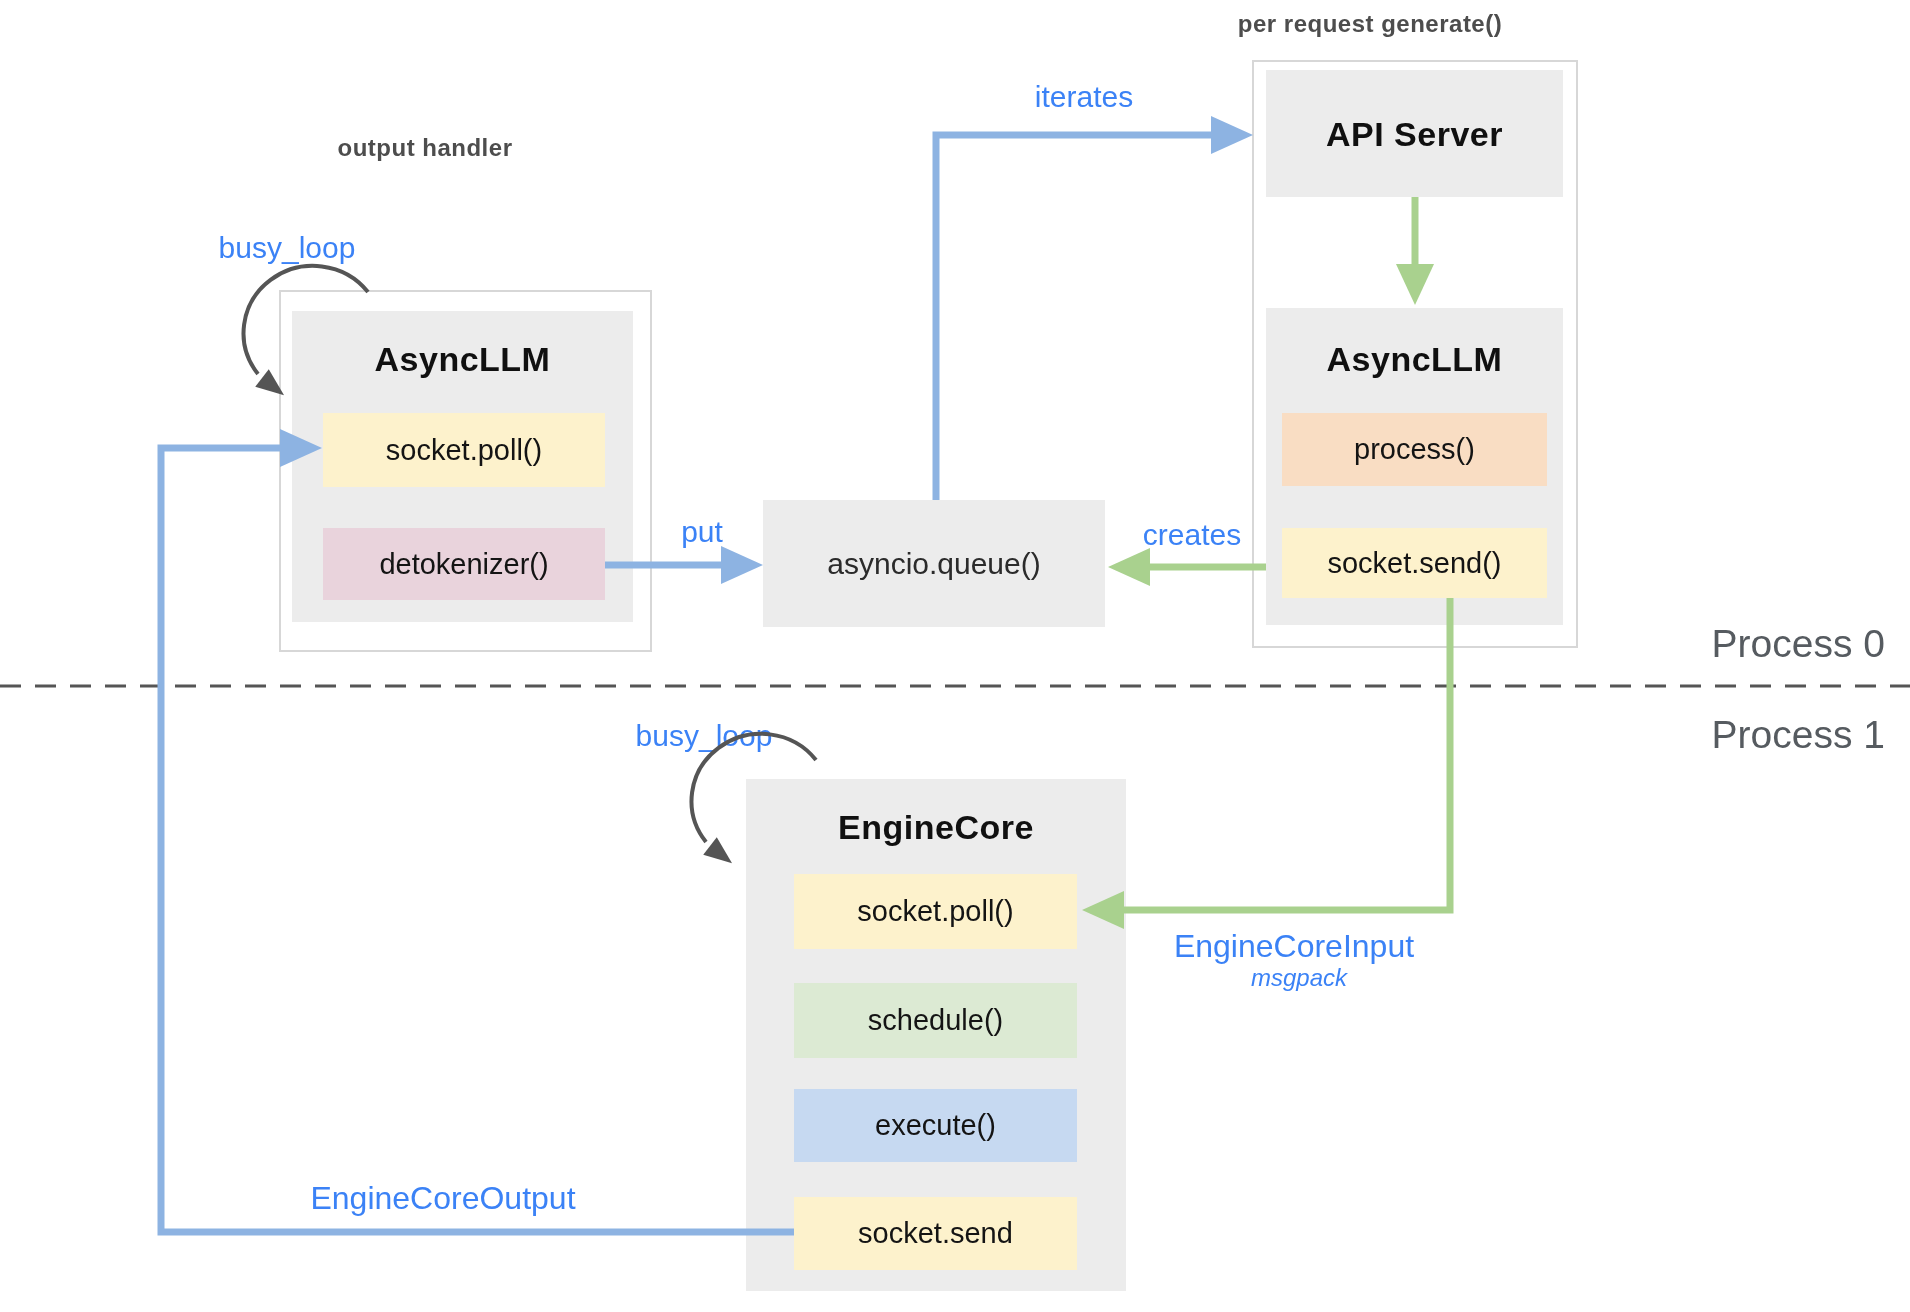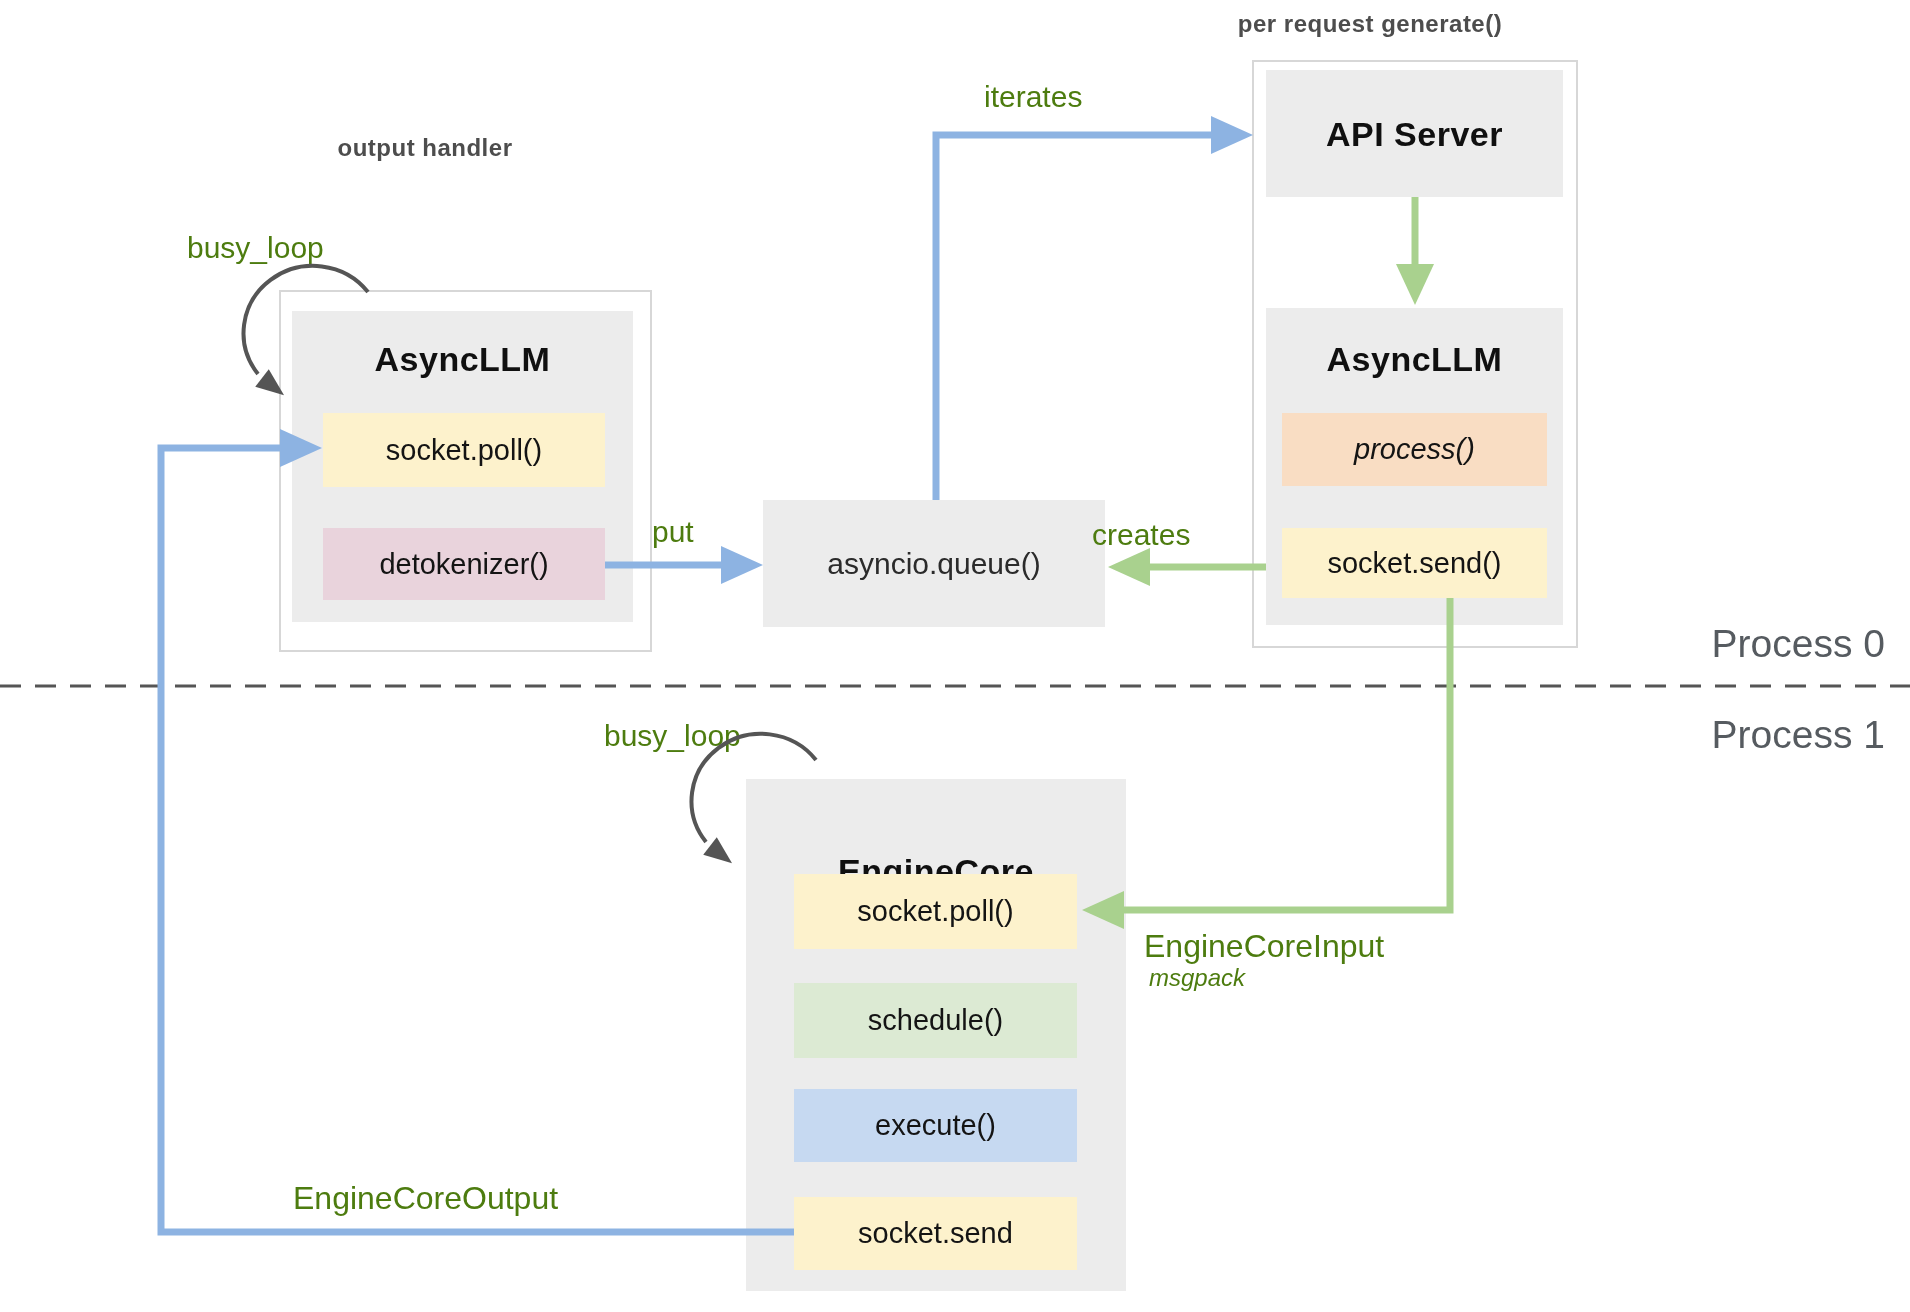--- a/index.html
+++ b/index.html
@@ -11,21 +11,21 @@
   .sec-title{font-size:24px;font-weight:700;color:#4d4d4d;text-align:center;letter-spacing:.5px;}
   .outer-box{background:#ffffff;border:2px solid #d7d7d7;box-sizing:border-box;}
   .gray-box{background:#ececec;text-align:right;}
   .box-title{font-size:34px;font-weight:700;color:#101010;text-align:center;letter-spacing:.5px;}
   .cell{display:flex;align-items:center;justify-content:center;font-size:29px;color:#141414;}
   .c-yellow{background:#fdf2cc;}
   .c-peach{background:#f9ddc3;}
   .c-pink{background:#e9d3dc;}
   .c-green{background:#dcead3;}
   .c-blue{background:#c6d9f1;}
-  .lbl{font-size:30px;color:#4d7c0f;text-align:left;white-space:nowrap;}
+  .lbl{font-size:30px;color:#3b82f6;text-align:center;white-space:nowrap;}
   .lbl-big{font-size:32px;}
   .proc{font-size:39px;color:#565b60;text-align:right;white-space:nowrap;}
   .italic{font-style:italic;font-size:24px;}
   svg.overlay{position:absolute;left:0;top:0;pointer-events:none;}
 </style>
 </head>
 <body>
 
 <div class="canvas">
 
@@ -40,28 +40,28 @@
   <div class="abs gray-box" style="left:292px;top:311px;width:341px;height:311px;"></div>
   <div class="abs box-title" style="left:292px;top:340px;width:341px;">AsyncLLM</div>
   <div class="abs cell c-yellow" style="left:323px;top:413px;width:282px;height:74px;">socket.poll()</div>
   <div class="abs cell c-pink" style="left:323px;top:528px;width:282px;height:72px;">detokenizer()</div>
 
   <div class="abs outer-box" style="left:1252px;top:60px;width:326px;height:588px;"></div>
   <div class="abs gray-box" style="left:1266px;top:70px;width:297px;height:127px;"></div>
   <div class="abs box-title" style="left:1266px;top:115px;width:297px;">API Server</div>
   <div class="abs gray-box" style="left:1266px;top:308px;width:297px;height:317px;"></div>
   <div class="abs box-title" style="left:1266px;top:340px;width:297px;">AsyncLLM</div>
-  <div class="abs cell c-peach" style="left:1282px;top:413px;width:265px;height:73px;font-style:italic;">process()</div>
+  <div class="abs cell c-peach" style="left:1282px;top:413px;width:265px;height:73px;">process()</div>
   <div class="abs cell c-yellow" style="left:1282px;top:528px;width:265px;height:70px;">socket.send()</div>
 
   <div class="abs gray-box cell" style="left:763px;top:500px;width:342px;height:127px;font-size:30px;color:#2b2b2b;">asyncio.queue()</div>
 
   <div class="abs lbl" style="left:604px;top:719px;width:200px;">busy_loop</div>
   <div class="abs gray-box" style="left:746px;top:779px;width:380px;height:512px;"></div>
-  <div class="abs box-title" style="left:746px;top:808px;width:380px;margin-top:44px;">EngineCore</div>
+  <div class="abs box-title" style="left:746px;top:808px;width:380px;">EngineCore</div>
   <div class="abs cell c-yellow" style="left:794px;top:874px;width:283px;height:75px;">socket.poll()</div>
   <div class="abs cell c-green" style="left:794px;top:983px;width:283px;height:75px;">schedule()</div>
   <div class="abs cell c-blue" style="left:794px;top:1089px;width:283px;height:73px;">execute()</div>
   <div class="abs cell c-yellow" style="left:794px;top:1197px;width:283px;height:73px;">socket.send</div>
 
   <div class="abs lbl" style="left:984px;top:80px;width:200px;">iterates</div>
   <div class="abs lbl" style="left:652px;top:515px;width:100px;">put</div>
   <div class="abs lbl" style="left:1092px;top:518px;width:200px;">creates</div>
   <div class="abs lbl lbl-big" style="left:1144px;top:928px;width:300px;">EngineCoreInput</div>
   <div class="abs lbl italic" style="left:1149px;top:964px;width:300px;">msgpack</div>

